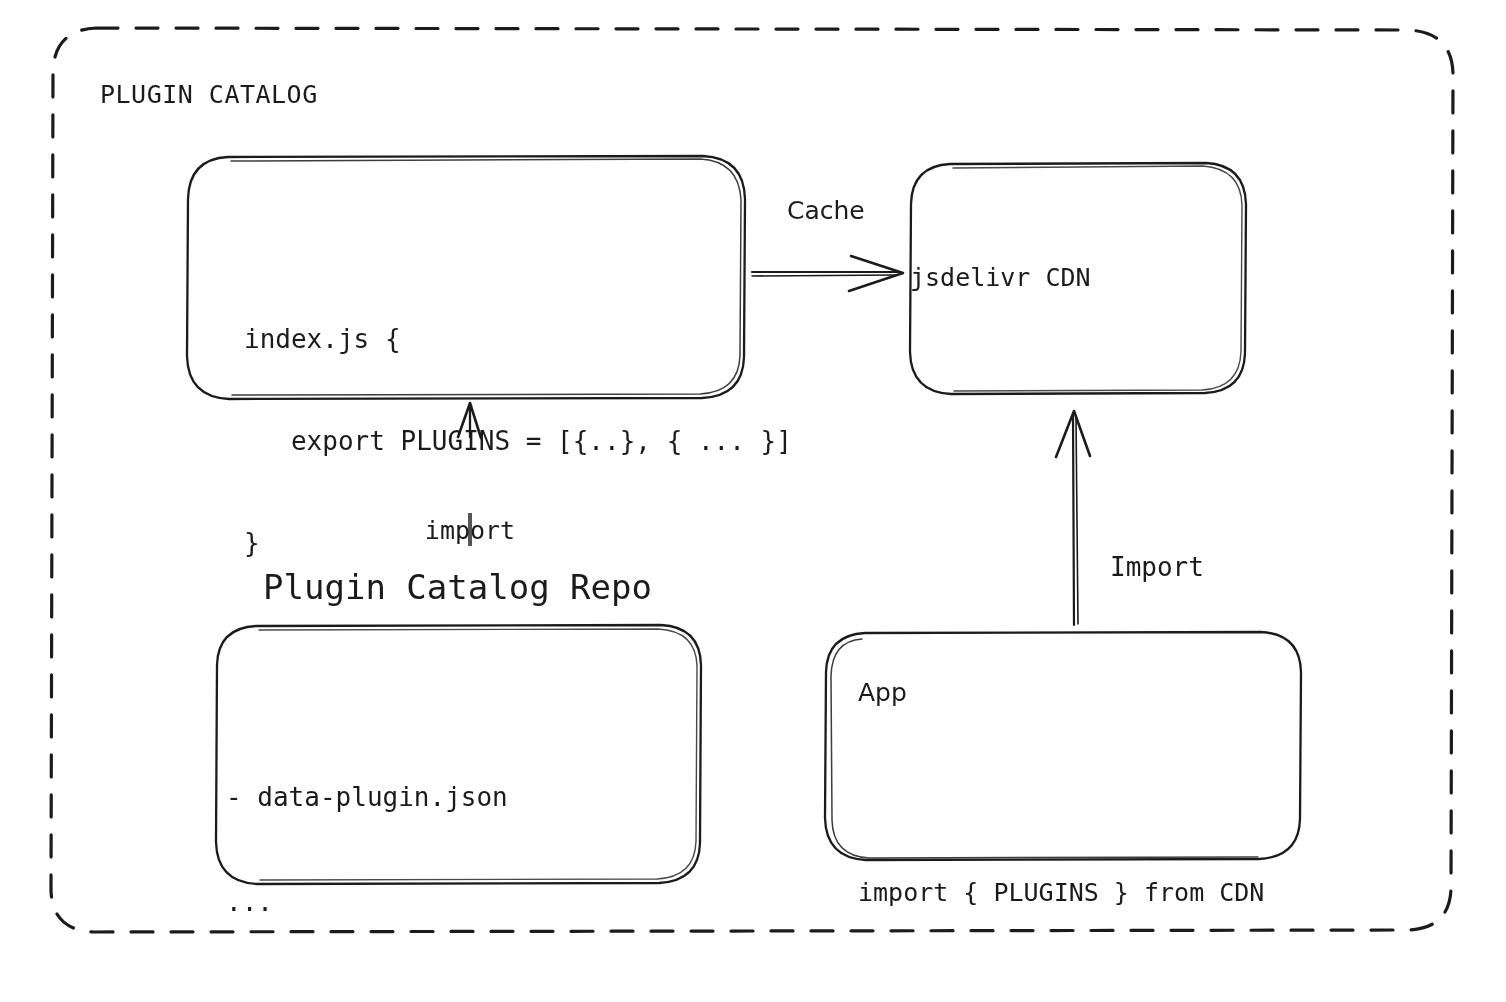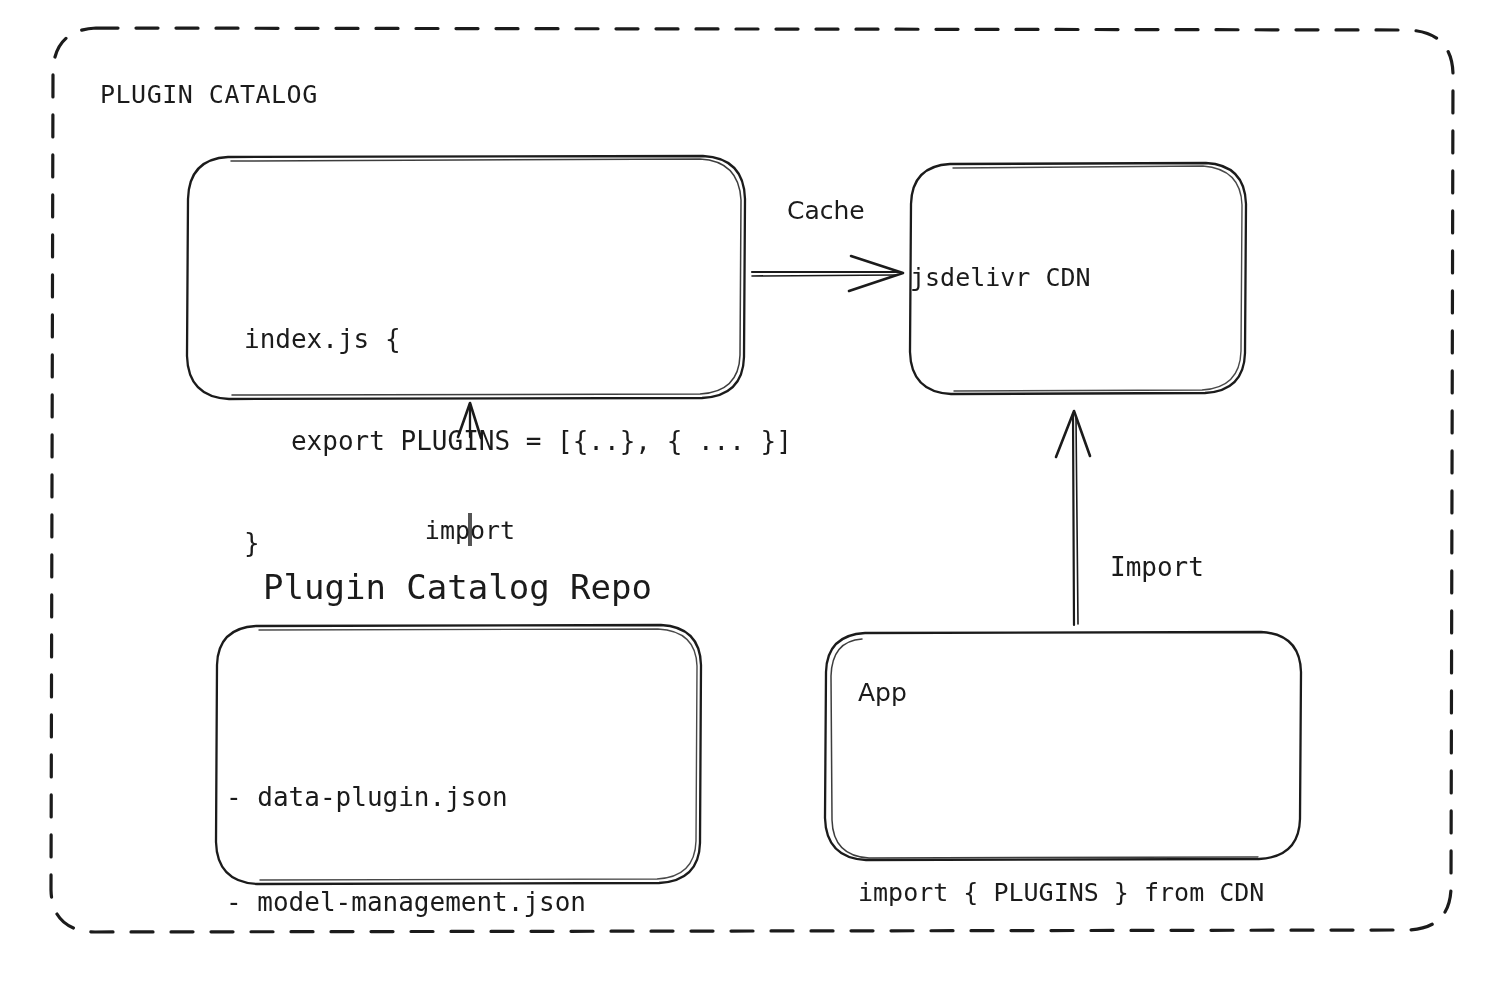--- a/index.html
+++ b/index.html
@@ -182,21 +182,20 @@
   <div class="txt" id="webpack-label">
     <div>import</div>
   </div>
 
   <div class="txt" id="import-label">Import</div>
 
   <div class="txt" id="repo-label">Plugin Catalog Repo</div>
 
   <div class="txt" id="repo-list">
     <div>- data-plugin.json</div>
-    <div>- model-management.json</div>
     <div>...</div>
   </div>
 
   <div class="txt sans" id="app-title">App</div>
 
   <div class="txt" id="app-code">
     <div>import { PLUGINS } from CDN</div>
     
   </div>
 

